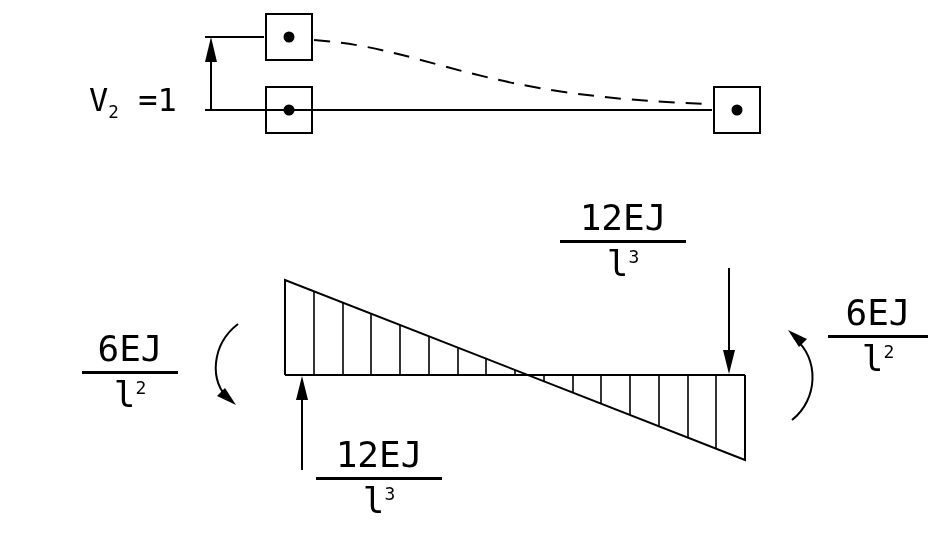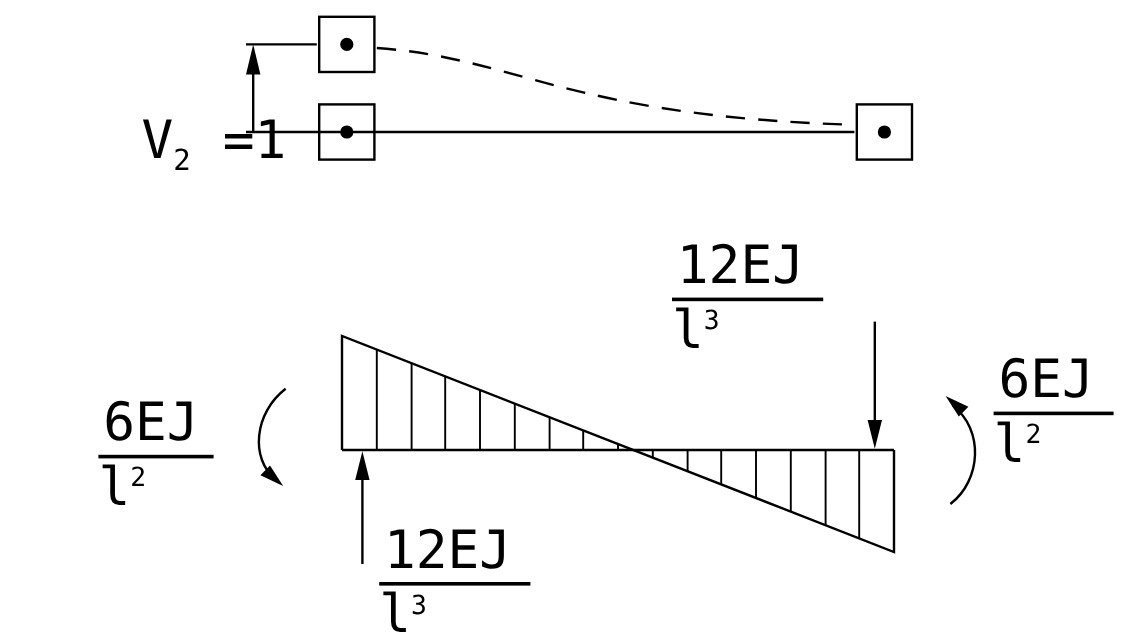--- a/index.html
+++ b/index.html
@@ -7,29 +7,29 @@
   body { font-family:"DejaVu Sans Mono", monospace; color:#000; }
   .canvas {
     position:relative;
     width:936px; height:534px;
     background:#ffffff;
     overflow:hidden;
   }
   svg.drawing { position:absolute; left:0; top:0; }
   .label {
     position:absolute;
-    font-size:44px;
+    font-size:32px;
     line-height:1;
     white-space:pre;
   }
   .label sub { font-size:0.55em; line-height:1; }
   .fraction {
     position:absolute;
-    text-align:left;
-    font-size:44px;
+    text-align:center;
+    font-size:36px;
     line-height:1.02;
   }
   .fraction .num {
     display:block;
     border-bottom:3px solid #000;
     padding:0 4px 3px 4px;
   }
   .fraction .den {
     display:block;
     padding-top:3px;

